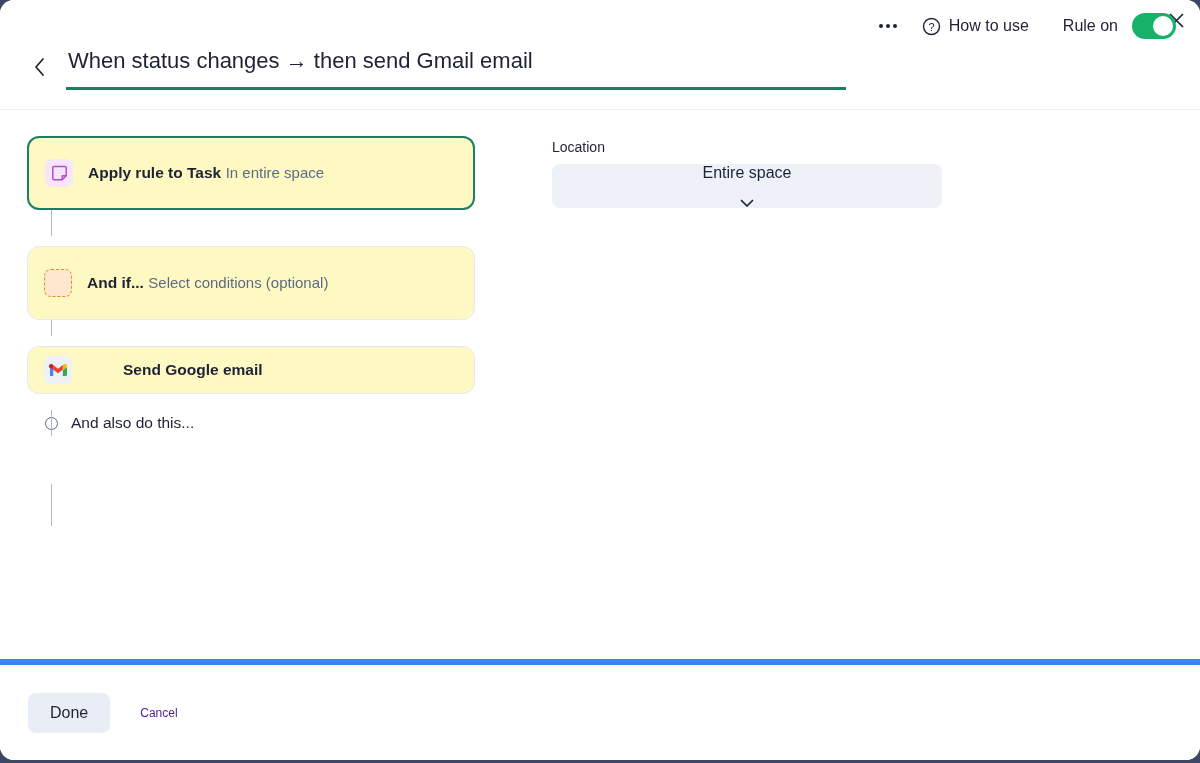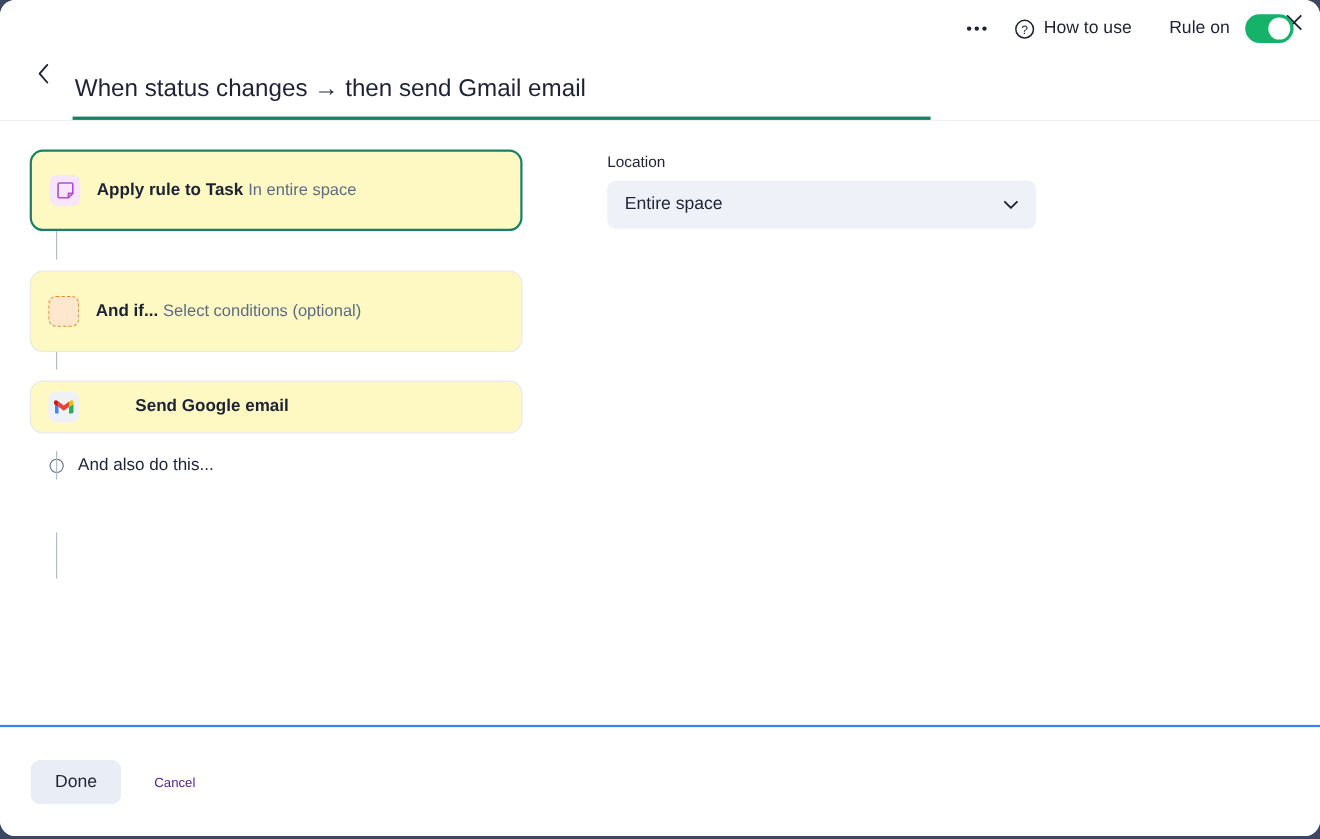--- a/index.html
+++ b/index.html
@@ -46,21 +46,20 @@
     width: 34px; height: 34px;
     margin-left: 22px; margin-top: 4px;
     display: flex; align-items: center; justify-content: center;
     cursor: pointer;
     color: #1d2235;
     flex: 0 0 auto;
   }
   .title-wrap {
     margin-left: 10px;
     flex: 0 0 auto;
-    margin-top: 19px;
   }
   .rule-title {
     font-size: 22px;
     color: #1d2235;
     line-height: 30px;
     padding: 0 2px 11px 2px;
     width: 780px;
     white-space: nowrap;
     border-bottom: 3px solid #1a7f64;
     cursor: text;
@@ -216,28 +215,29 @@
     height: 44px;
     background: #eef1f7;
     border-radius: 8px;
     display: flex;
     align-items: center;
     justify-content: space-between;
     padding: 0 16px;
     font-size: 16px;
     color: #1d2235;
     cursor: pointer;
+    flex-direction: column;
   }
 
   
   .footer {
     position: absolute;
     left: 0; right: 0; bottom: 0;
     height: 101px;
-    border-top: 2px solid #3b82f6;
+    border-top: 6px solid #3b82f6;
     display: flex;
     align-items: center;
     padding-left: 28px;
     gap: 16px;
     background: #fff;
   }
   .btn-done {
     height: 40px;
     padding: 0 22px;
     background: #e9edf5;

